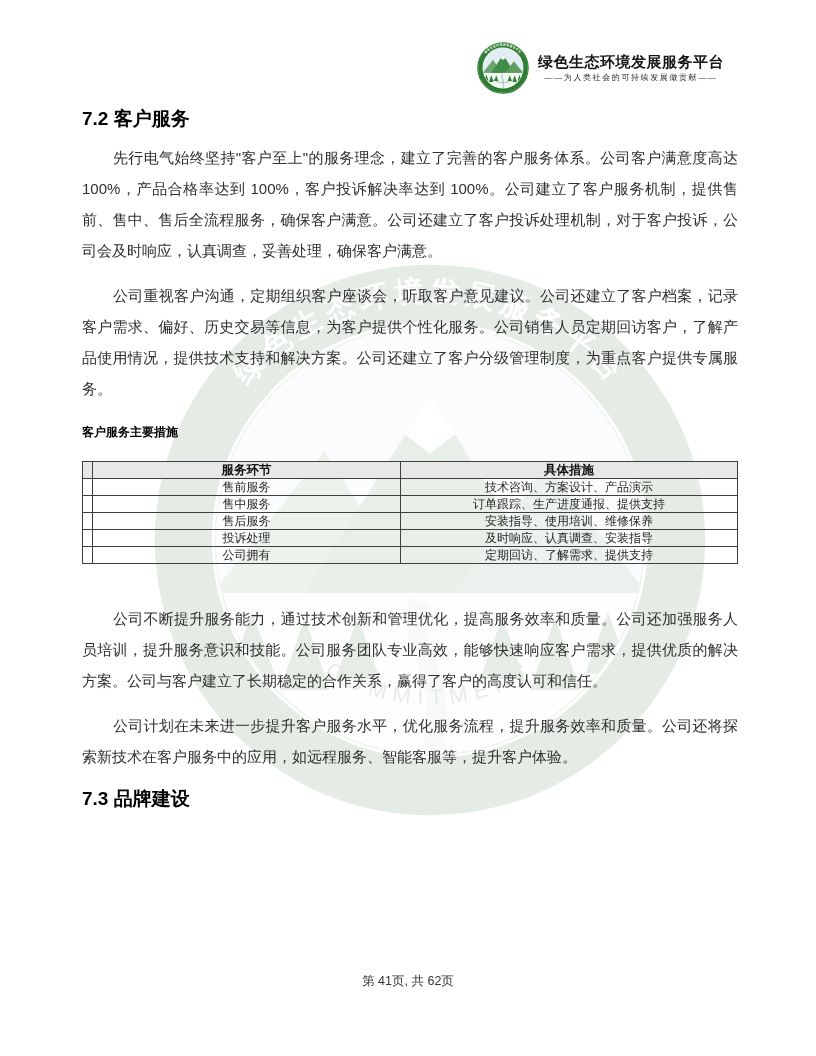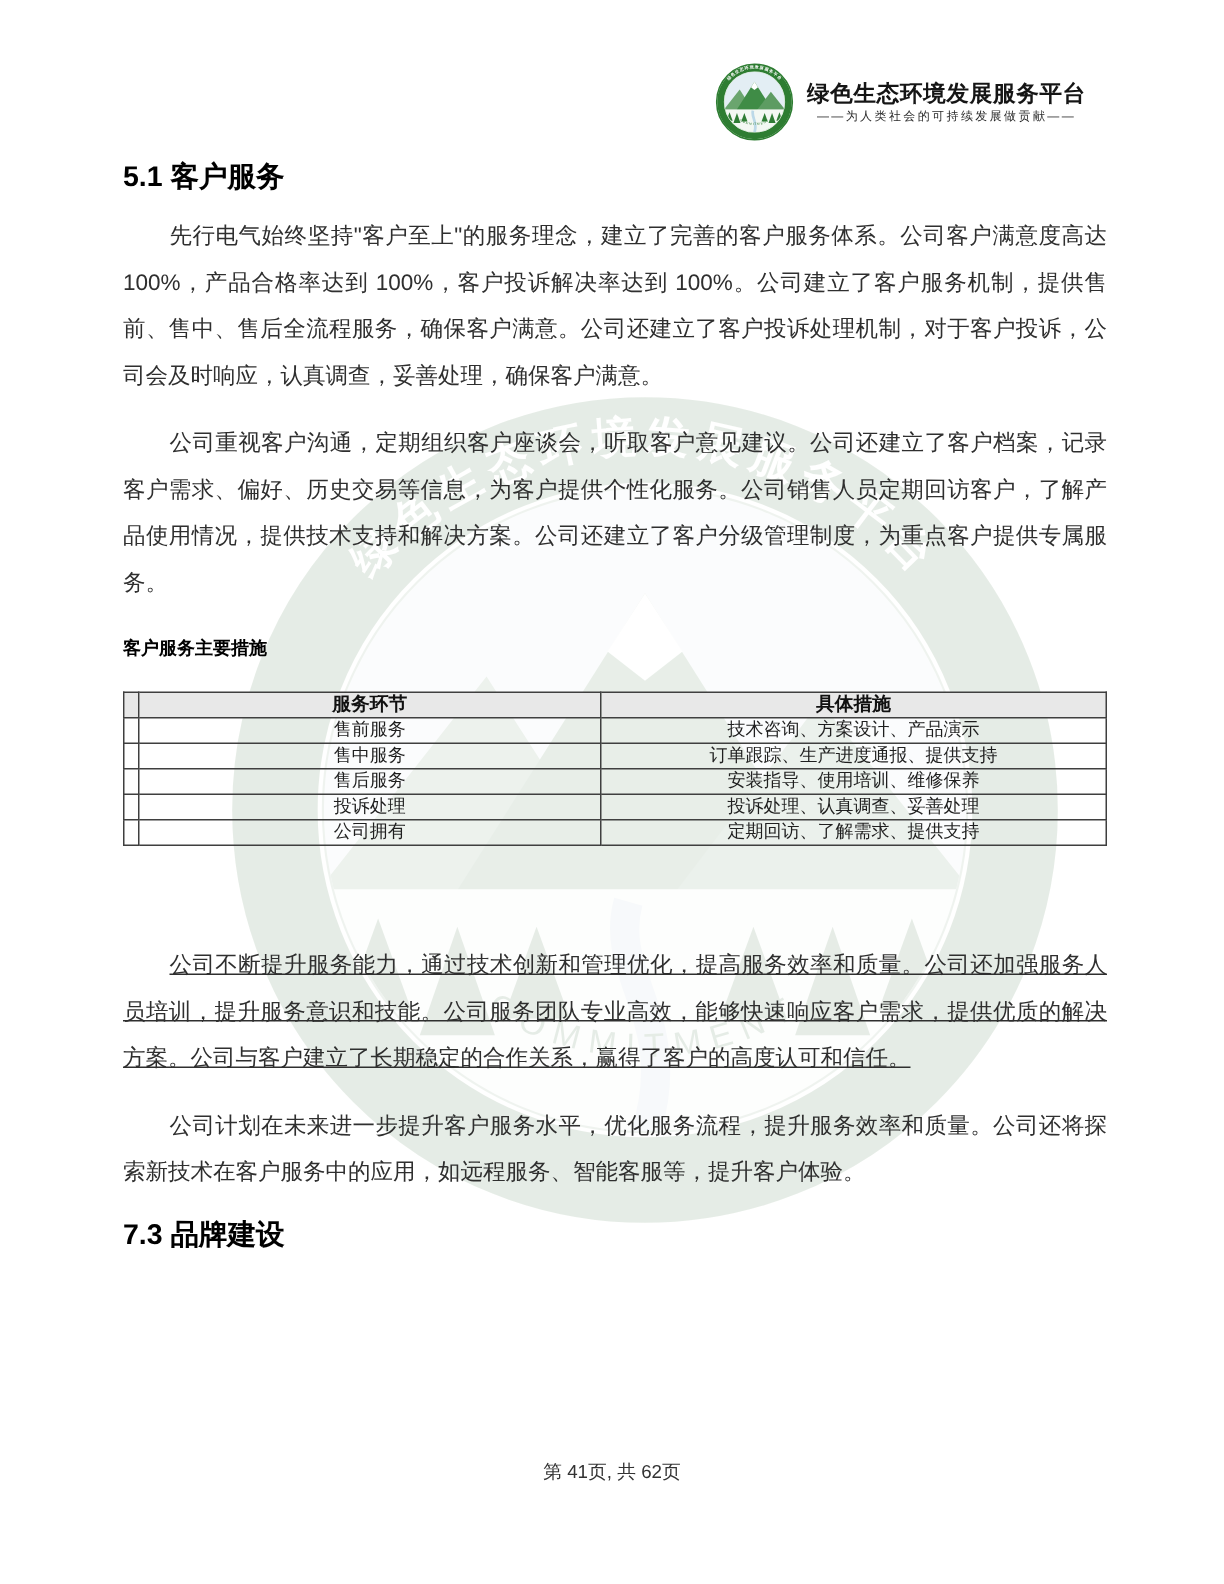--- a/index.html
+++ b/index.html
@@ -33,35 +33,35 @@
   .content { position:absolute; left:82px; top:106px; width:656px; }
   .sec-heading {
     font-size:19px; font-weight:bold; color:#000000;
     margin:0 0 10px 0; line-height:26px;
   }
   .sec-heading.h73 { margin-top:12px; }
   p.body {
     font-size:15px; line-height:31px; margin:0 0 14px 0;
     text-align:justify; text-indent:31px; color:#2f2f2f;
   }
-  p.body.gap-lg { margin-top:64px;text-decoration:underline; }
+  p.body.gap-lg { margin-top:39px; }
   .table-caption {
     font-size:12px; font-weight:bold; color:#000000;
     margin:16px 0 17px 0; line-height:24px;
   }
   
   table.measures {
     width:100%; border-collapse:collapse; table-layout:fixed;
     font-size:12px; color:#1f1f1f; margin:0 0 26px 0;
   }
   table.measures col.c-spacer { width:10px; }
   table.measures col.c-stage  { width:308px; }
   table.measures th, table.measures td {
     border:1px solid #3f3f3f; height:16px; padding:0 2px;
-    text-align:center; line-height:15px; overflow:hidden; white-space:nowrap;font-family:Liberation Mono, monospace;
+    text-align:center; line-height:15px; overflow:hidden; white-space:nowrap;
   }
   table.measures thead th {
     background:#e8e8e8; font-weight:bold; font-size:12.5px; color:#111111;
   }
   
   .footer {
     position:absolute; left:0; top:973px; width:100%;
     text-align:center; font-size:12.5px; color:#333333;
   }
 </style>
@@ -111,21 +111,21 @@
       <div class="h-slogan">——为人类社会的可持续发展做贡献——</div>
     </div>
   </div>
 
   <svg class="watermark" viewBox="0 0 200 200" aria-hidden="true">
     <use href="#seal-art"></use>
   </svg>
 
   <div class="content">
 
-    <h1 class="sec-heading">5.1 客户服务</h1>
+    <h1 class="sec-heading">7.2 客户服务</h1>
 
     <p class="body">先行电气始终坚持"客户至上"的服务理念，建立了完善的客户服务体系。公司客户满意度高达 100%，产品合格率达到 100%，客户投诉解决率达到 100%。公司建立了客户服务机制，提供售前、售中、售后全流程服务，确保客户满意。公司还建立了客户投诉处理机制，对于客户投诉，公司会及时响应，认真调查，妥善处理，确保客户满意。</p>
 
     <p class="body">公司重视客户沟通，定期组织客户座谈会，听取客户意见建议。公司还建立了客户档案，记录客户需求、偏好、历史交易等信息，为客户提供个性化服务。公司销售人员定期回访客户，了解产品使用情况，提供技术支持和解决方案。公司还建立了客户分级管理制度，为重点客户提供专属服务。</p>
 
     <h2 class="table-caption">客户服务主要措施</h2>
 
     <table class="measures">
       <colgroup>
         <col class="c-spacer">
@@ -151,21 +151,21 @@
           <td>订单跟踪、生产进度通报、提供支持</td>
         </tr>
         <tr>
           <td></td>
           <td>售后服务</td>
           <td>安装指导、使用培训、维修保养</td>
         </tr>
         <tr>
           <td></td>
           <td>投诉处理</td>
-          <td>投诉处理、认真调查、妥善处理</td>
+          <td>及时响应、认真调查、安装指导</td>
         </tr>
         <tr>
           <td></td>
           <td>公司拥有</td>
           <td>定期回访、了解需求、提供支持</td>
         </tr>
       </tbody>
     </table>
 
     <p class="body gap-lg">公司不断提升服务能力，通过技术创新和管理优化，提高服务效率和质量。公司还加强服务人员培训，提升服务意识和技能。公司服务团队专业高效，能够快速响应客户需求，提供优质的解决方案。公司与客户建立了长期稳定的合作关系，赢得了客户的高度认可和信任。</p>

